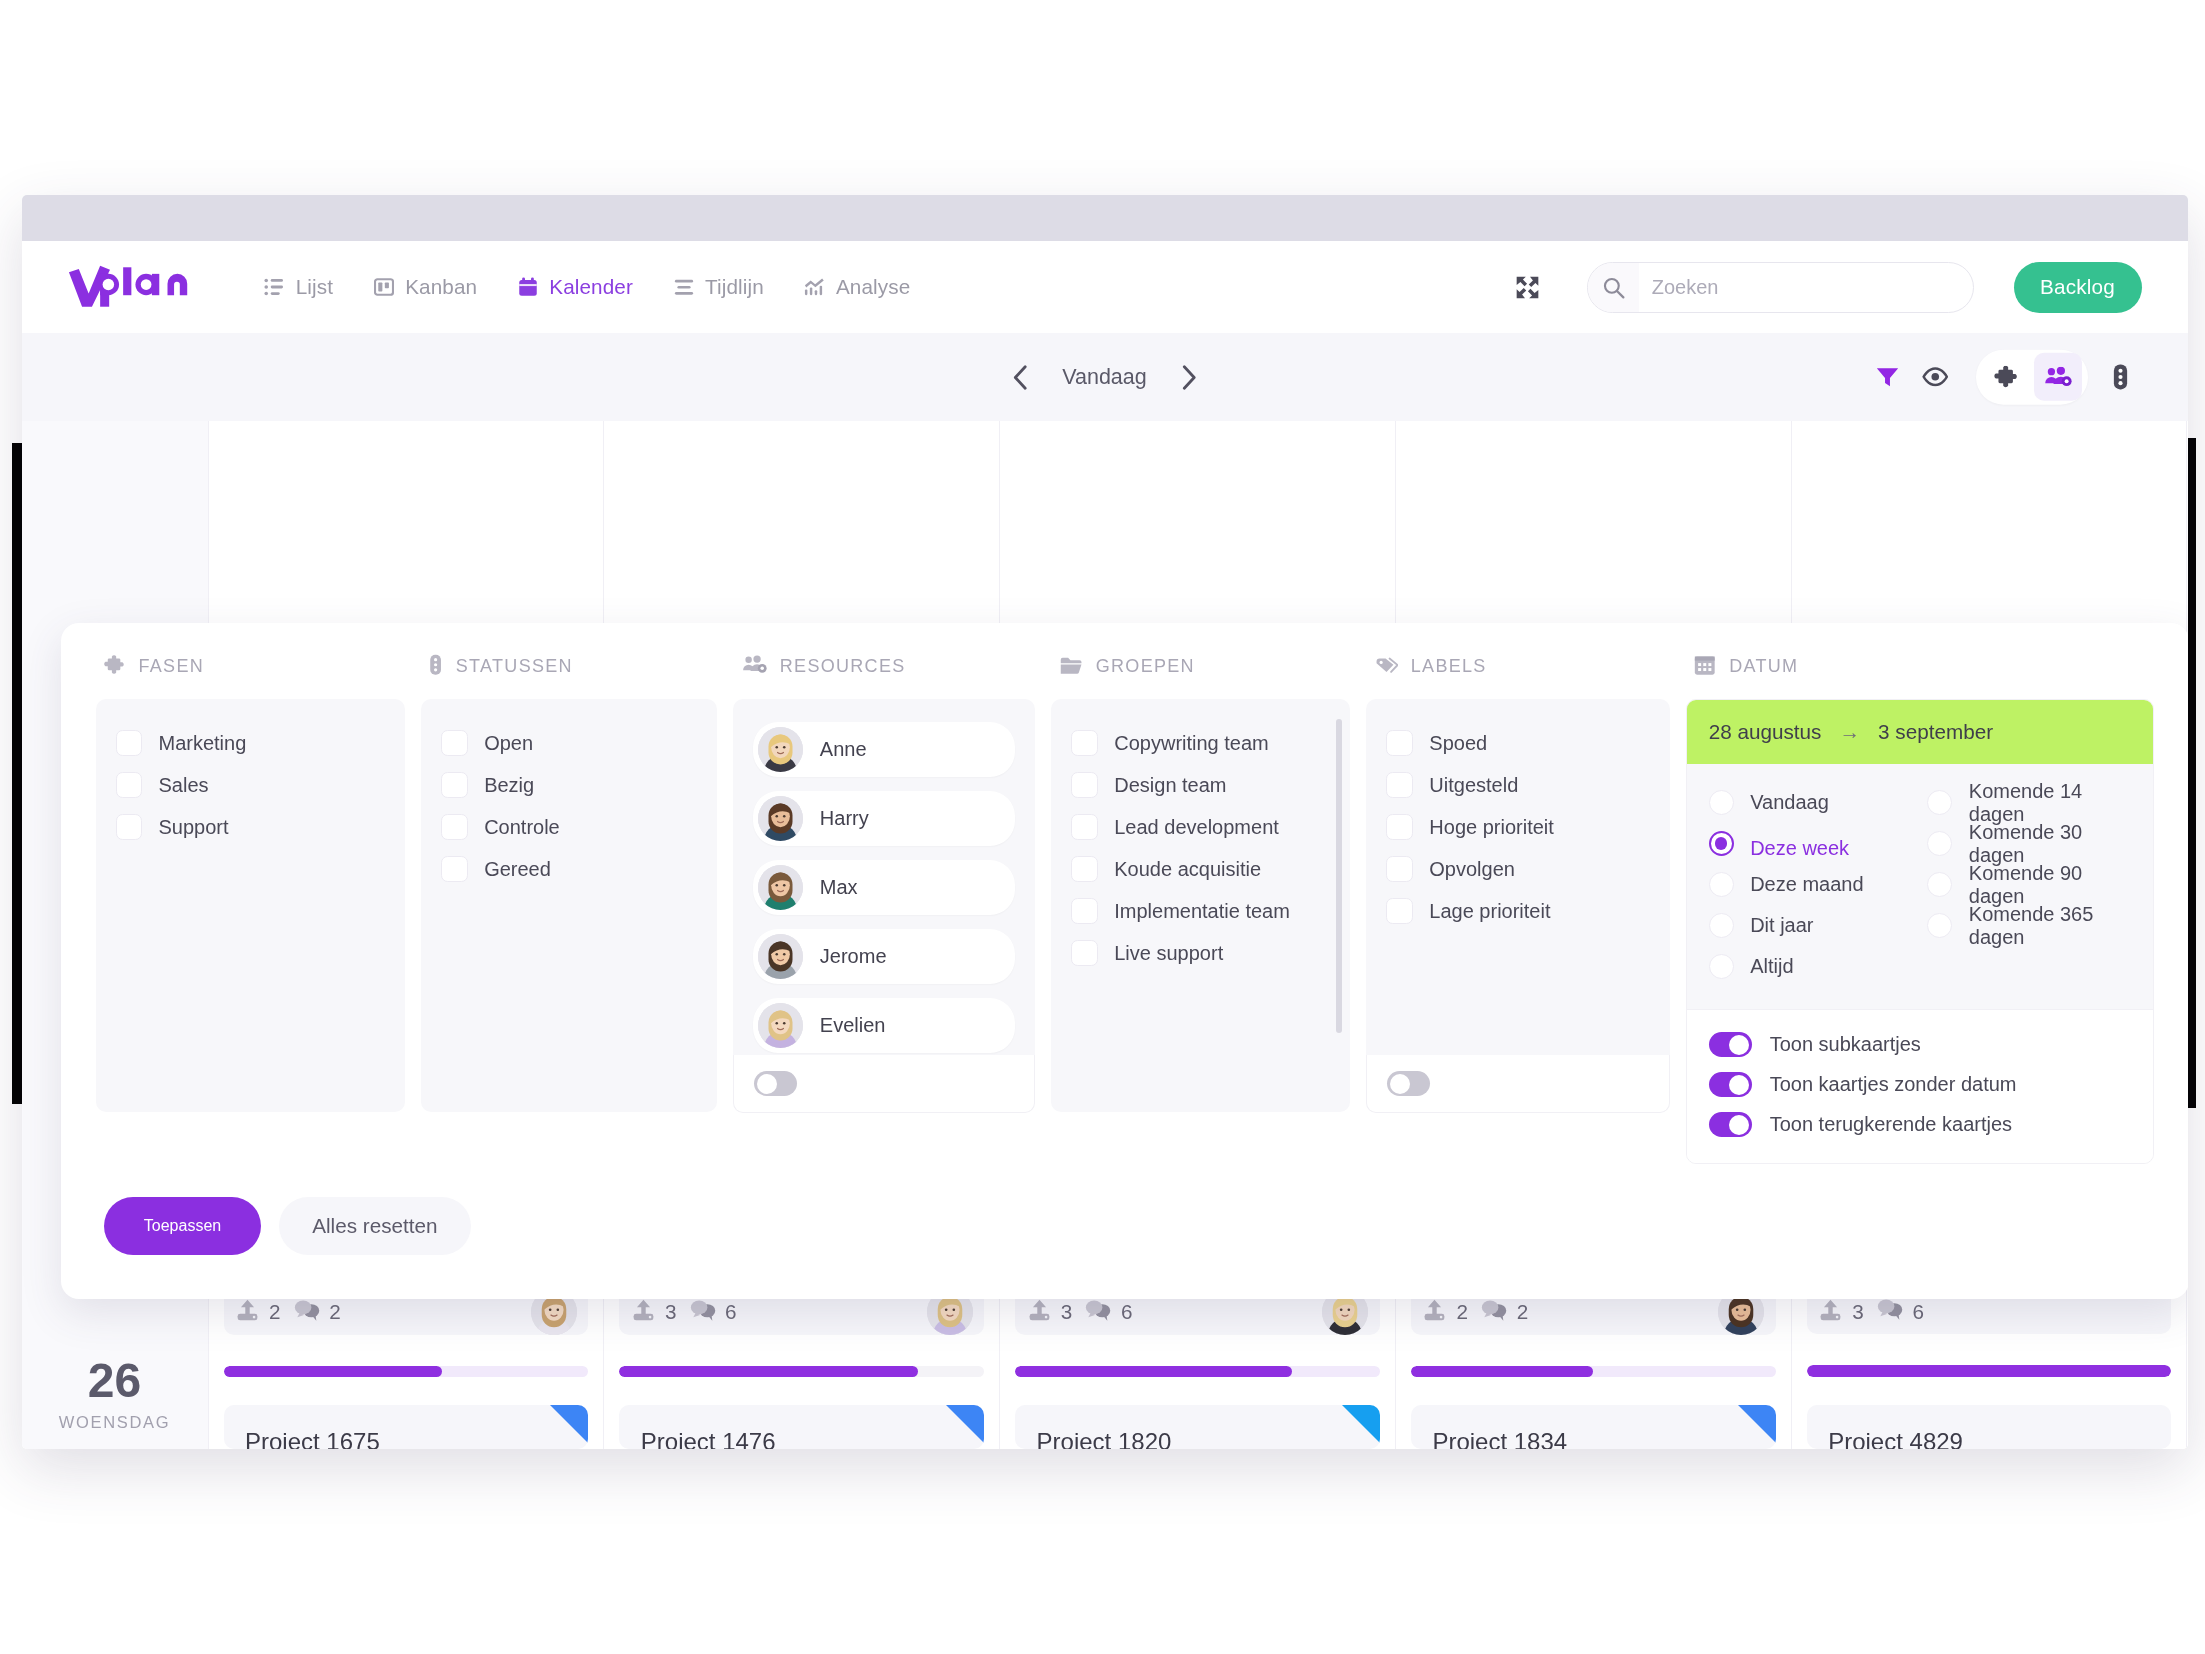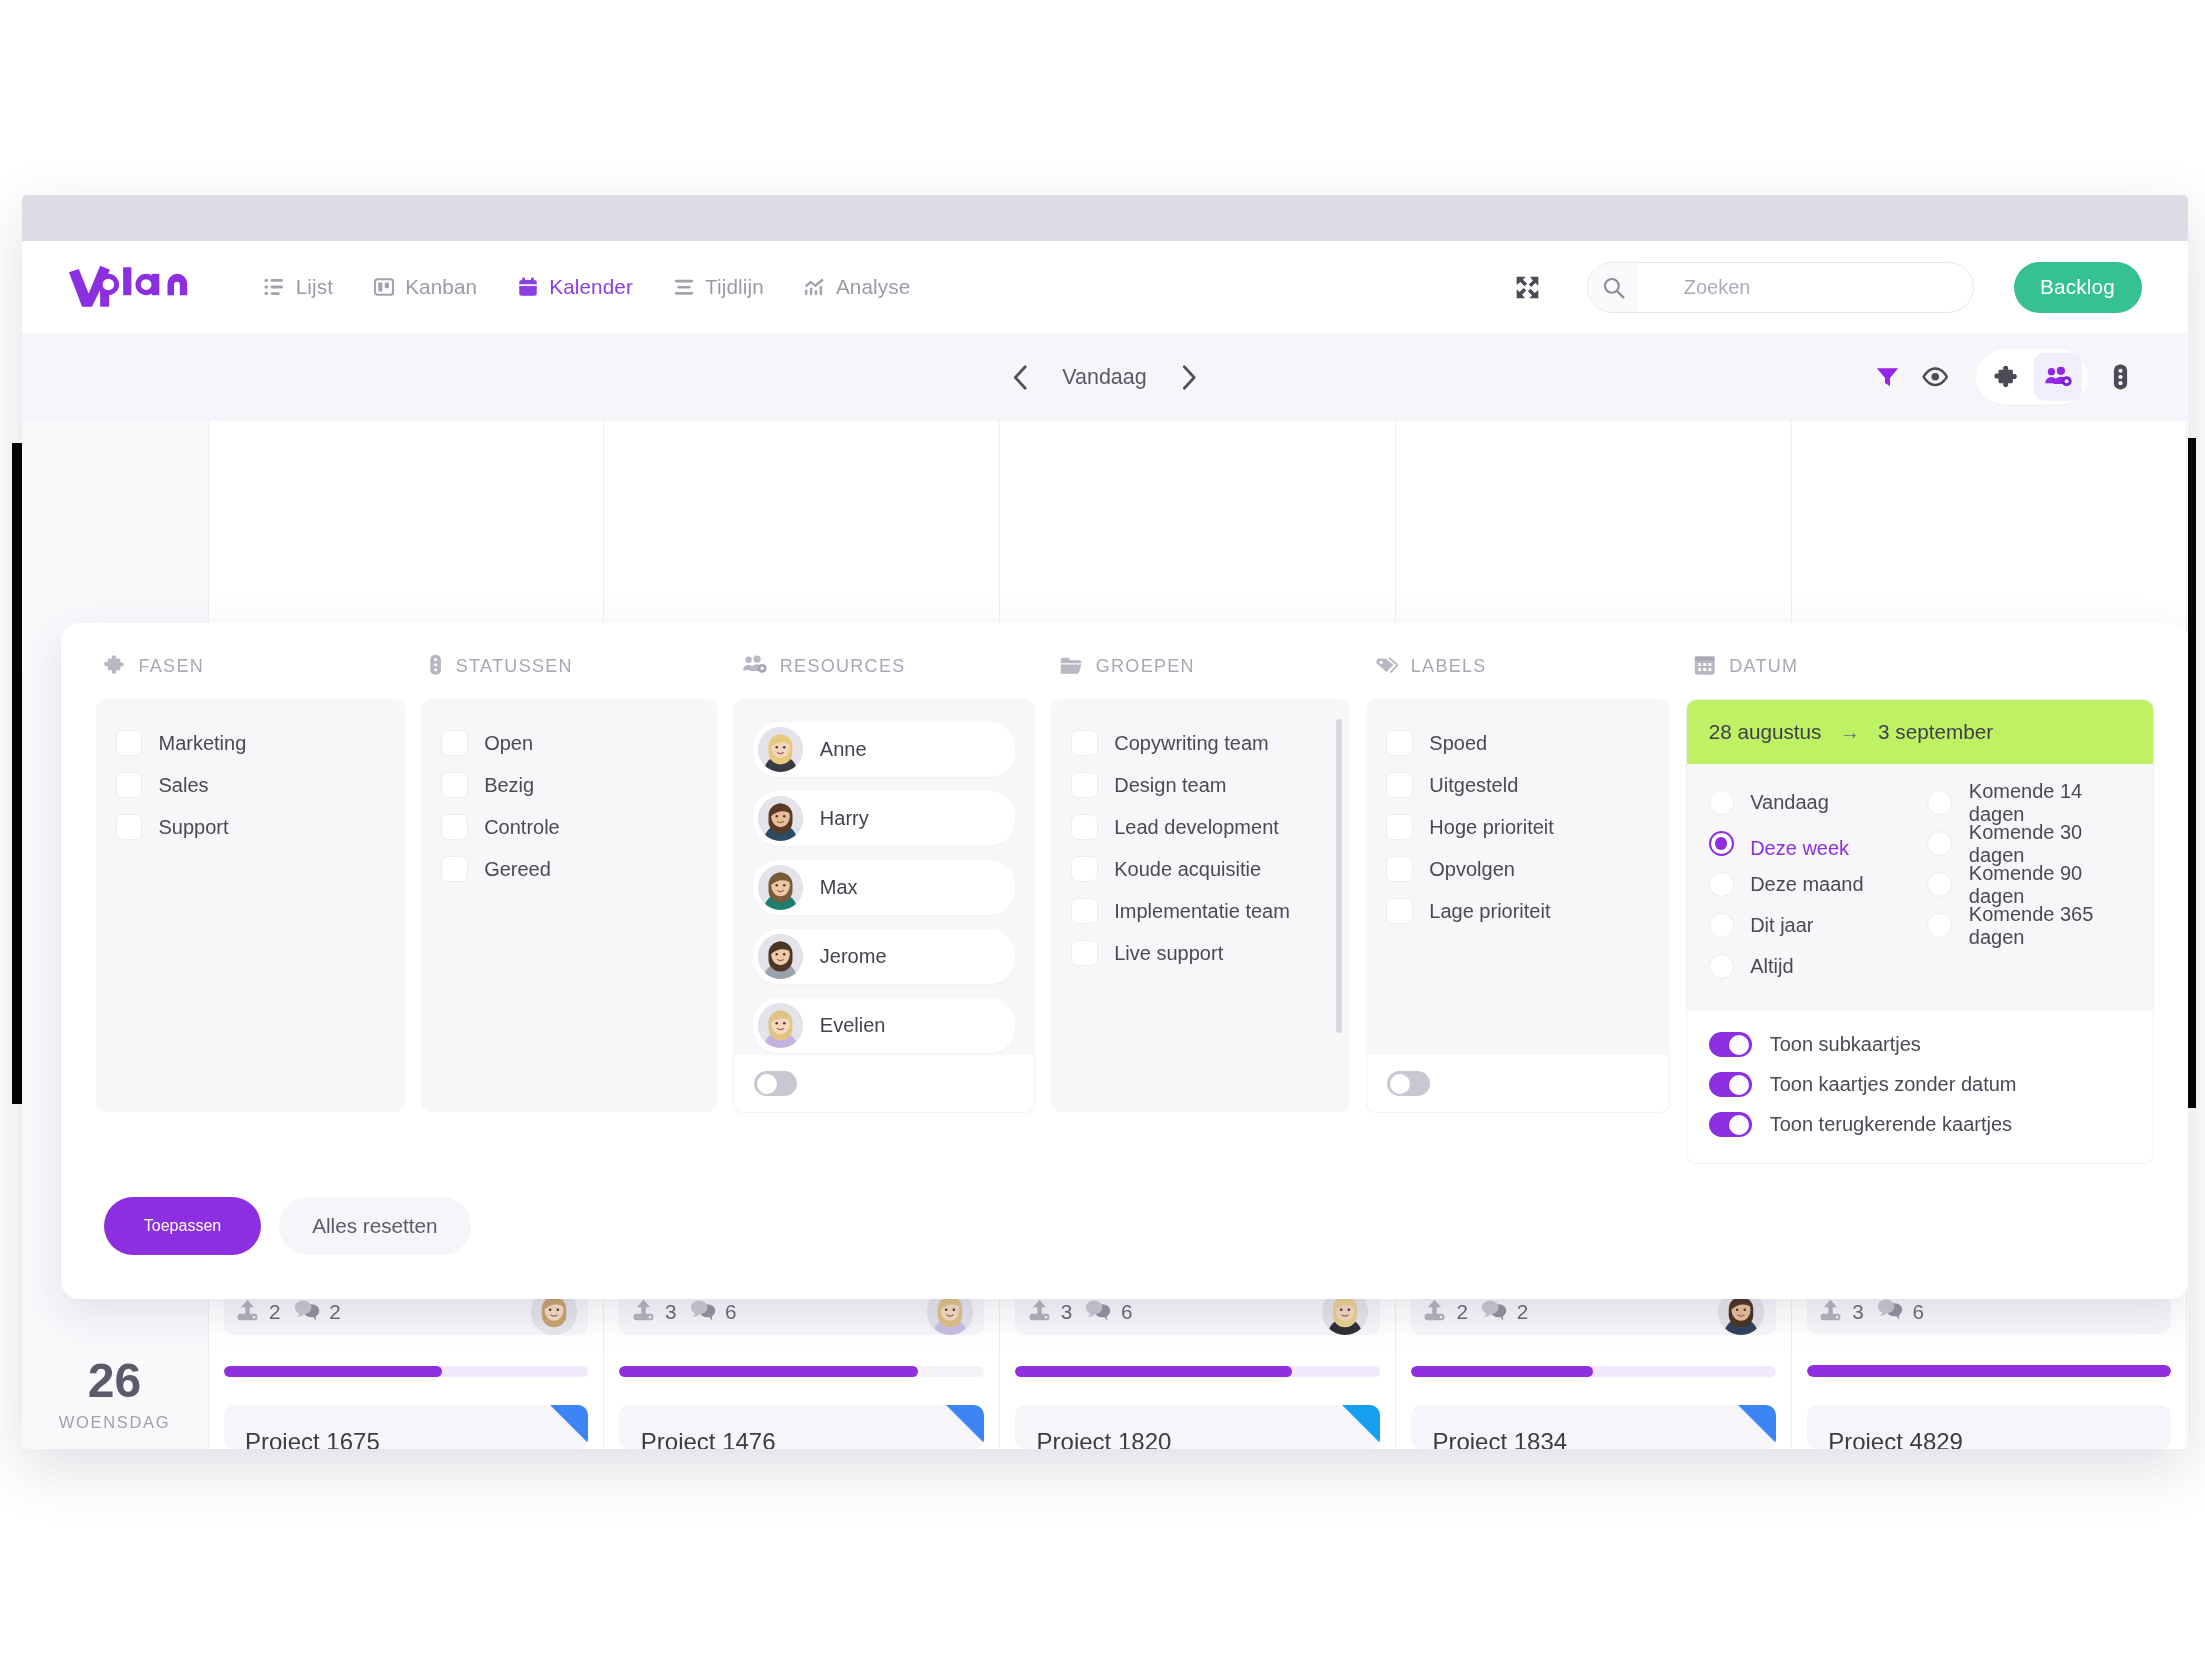--- a/index.html
+++ b/index.html
@@ -43,21 +43,21 @@
   .nav-label { font-size: 20.7px; color: #9b9aa6; letter-spacing: 0.1px; }
   .nav-item.active .nav-label { color: #8b3ee0; }
 
   #header-right {
     margin-left: auto; display: flex; align-items: center; gap: 0; padding-right: 46px;
   }
   #expand-btn { width: 33px; height: 33px; display:flex; align-items:center; justify-content:center; cursor:pointer; margin-right: 43px; }
 
   #search-box {
     display: flex; align-items: center; width: 387px; height: 51px;
-    border: 1.3px solid #e7e6ee; border-radius: 28px; background: #fff; overflow:hidden;gap:32px;
+    border: 1.3px solid #e7e6ee; border-radius: 28px; background: #fff; overflow:hidden;
   }
   #search-icon-wrap { width: 51px; height: 100%; display:flex; align-items:center; justify-content:center; background:#faf9fc; }
   #search-input {
     flex: 1; height: 100%; border: none; outline: none; background: transparent;
     font-family: "Liberation Sans", sans-serif; font-size: 20px; color: #3b3a45;
     padding-left: 13.2px;
   }
   #search-input::placeholder { color: #adabb8; }
 
   #backlog-btn {

